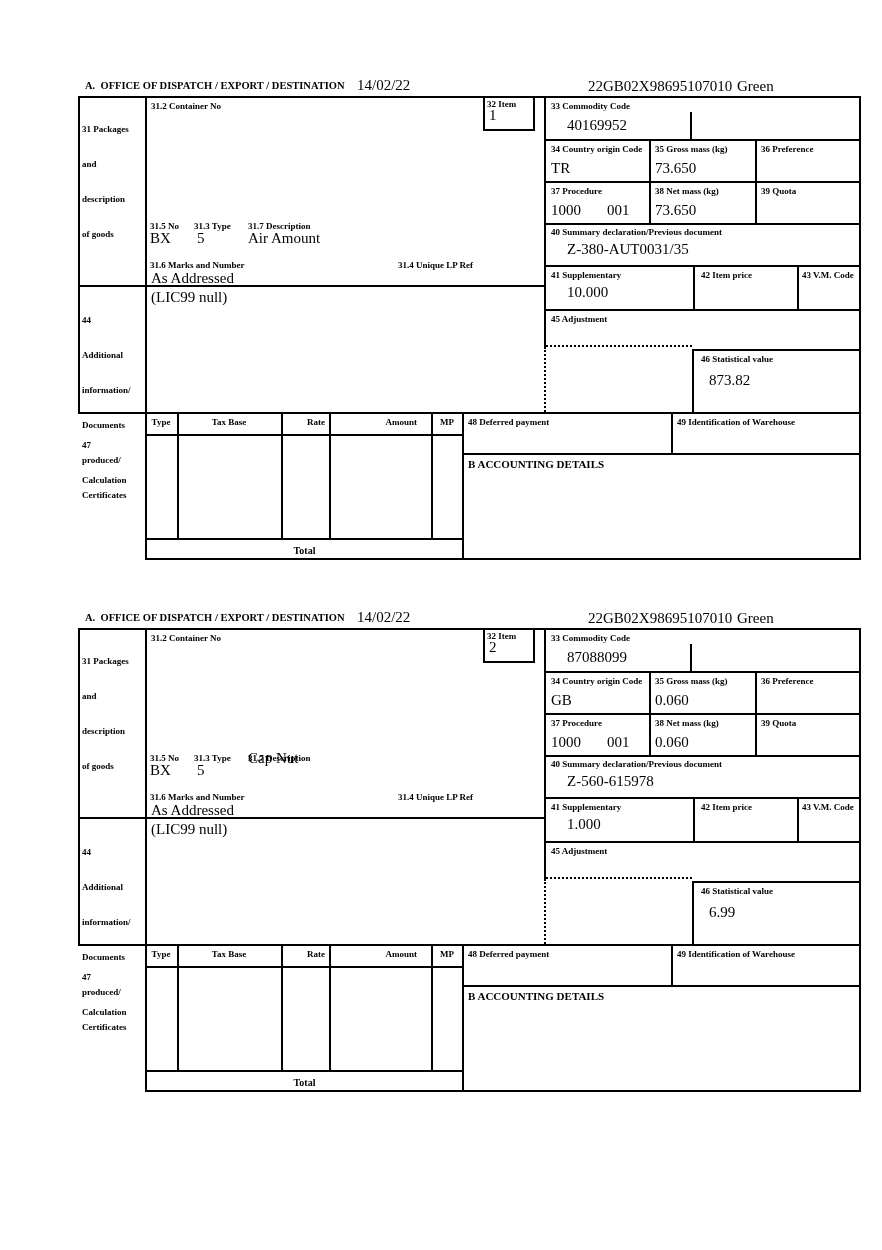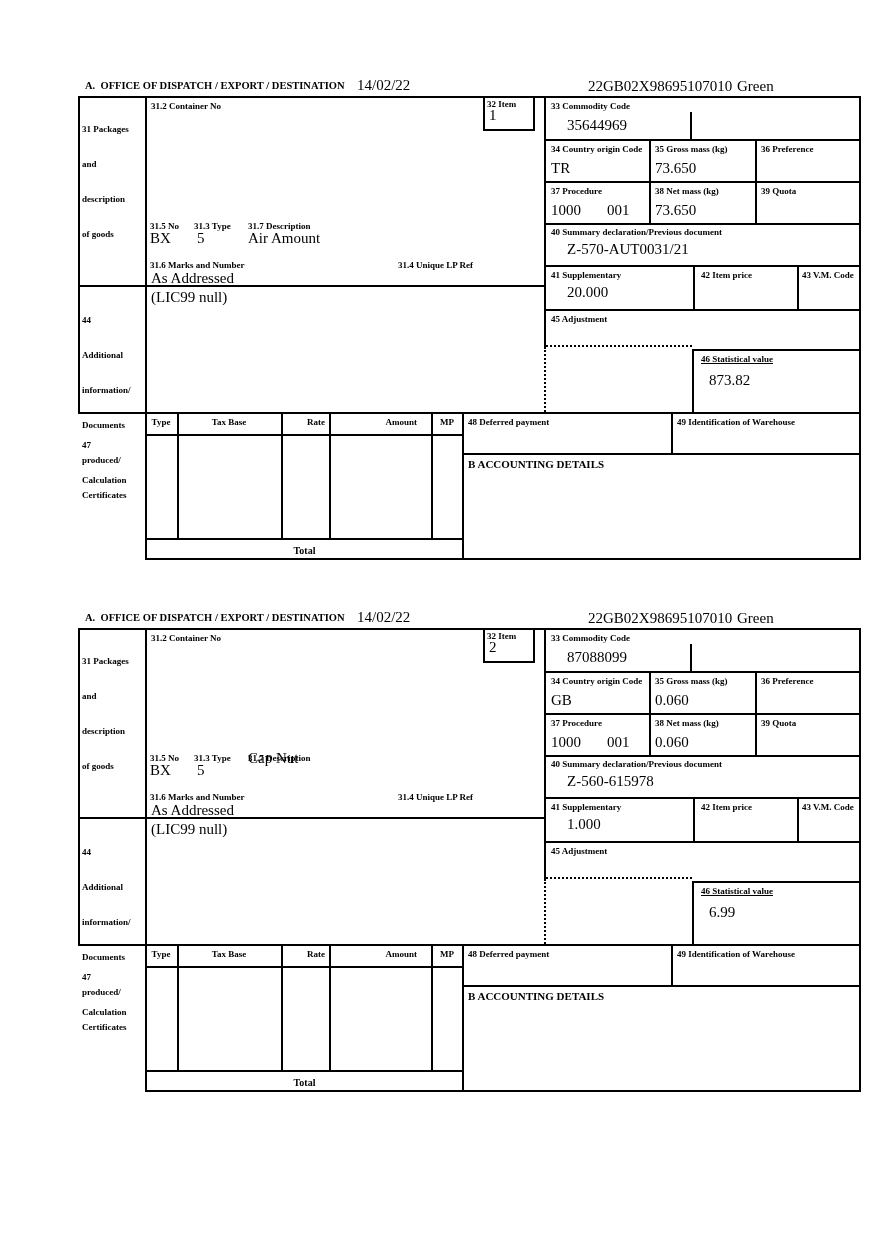--- a/index.html
+++ b/index.html
@@ -13,21 +13,21 @@
   .vd{width:0;border-left:2px dotted #000;}
   .box{border:2px solid #000;background:transparent;}
   .hdr{position:absolute;font-weight:bold;font-size:10.5px;line-height:12px;white-space:pre;}
   .lab{position:absolute;font-weight:bold;font-size:9px;line-height:11px;white-space:pre;}
   .val{position:absolute;font-size:15px;line-height:16px;white-space:pre;}
   .stack div{line-height:13px;}
   .ctr{text-align:center;}
   .rgt{text-align:right;}
   .tot{font-size:10px;}
   .acct{font-size:11px;}
-  .und{text-decoration:underline;}
+  .und{}
 </style>
 </head>
 <body>
 
 <div class="block" style="top:0">
 
   <div class="hdr" style="left:85px;top:80px">A.  OFFICE OF DISPATCH / EXPORT / DESTINATION</div>
   <div class="val" style="left:357px;top:77px">14/02/22</div>
   <div class="val" style="left:588px;top:78px">22GB02X98695107010</div>
   <div class="val" style="left:737px;top:78px">Green</div>
@@ -69,21 +69,21 @@
     <div>31 Packages</div>
     <div>and</div>
     <div>description</div>
     <div>of goods</div>
   </div>
   <div class="lab" style="left:151px;top:101px">31.2 Container No</div>
   <div class="lab" style="left:487px;top:99px">32 Item</div>
   <div class="val" style="left:489px;top:107px">1</div>
 
   <div class="lab" style="left:551px;top:101px">33 Commodity Code</div>
-  <div class="val" style="left:567px;top:117px">35644969</div>
+  <div class="val" style="left:567px;top:117px">40169952</div>
   <div class="lab" style="left:551px;top:144px">34 Country origin Code</div>
   <div class="lab" style="left:655px;top:144px">35 Gross mass (kg)</div>
   <div class="lab" style="left:761px;top:144px">36 Preference</div>
   <div class="val" style="left:551px;top:160px">TR</div>
   <div class="val" style="left:655px;top:160px">73.650</div>
   <div class="lab" style="left:551px;top:186px">37 Procedure</div>
   <div class="lab" style="left:655px;top:186px">38 Net mass (kg)</div>
   <div class="lab" style="left:761px;top:186px">39 Quota</div>
   <div class="val" style="left:551px;top:202px">1000</div>
   <div class="val" style="left:607px;top:202px">001</div>
@@ -93,25 +93,25 @@
   <div class="lab" style="left:194px;top:221px">31.3 Type</div>
   <div class="lab" style="left:248px;top:221px">31.7 Description</div>
   <div class="val" style="left:150px;top:230px">BX</div>
   <div class="val" style="left:197px;top:230px">5</div>
   <div class="val" style="left:248px;top:230px">Air Amount</div>
   <div class="lab" style="left:150px;top:260px">31.6 Marks and Number</div>
   <div class="lab" style="left:398px;top:260px">31.4 Unique LP Ref</div>
   <div class="val" style="left:151px;top:270px">As Addressed</div>
 
   <div class="lab" style="left:551px;top:227px">40 Summary declaration/Previous document</div>
-  <div class="val" style="left:567px;top:241px">Z-570-AUT0031/21</div>
+  <div class="val" style="left:567px;top:241px">Z-380-AUT0031/35</div>
   <div class="lab" style="left:551px;top:270px">41 Supplementary</div>
   <div class="lab" style="left:701px;top:270px">42 Item price</div>
   <div class="lab" style="left:802px;top:270px">43 V.M. Code</div>
-  <div class="val" style="left:567px;top:284px">20.000</div>
+  <div class="val" style="left:567px;top:284px">10.000</div>
 
   <div class="lab stack" style="left:82px;top:292px">
     <div>44</div>
     <div>Additional</div>
     <div>information/</div>
     <div>Documents</div>
     <div>produced/</div>
     <div>Certificates</div>
   </div>
   <div class="val" style="left:151px;top:289px">(LIC99 null)</div>

